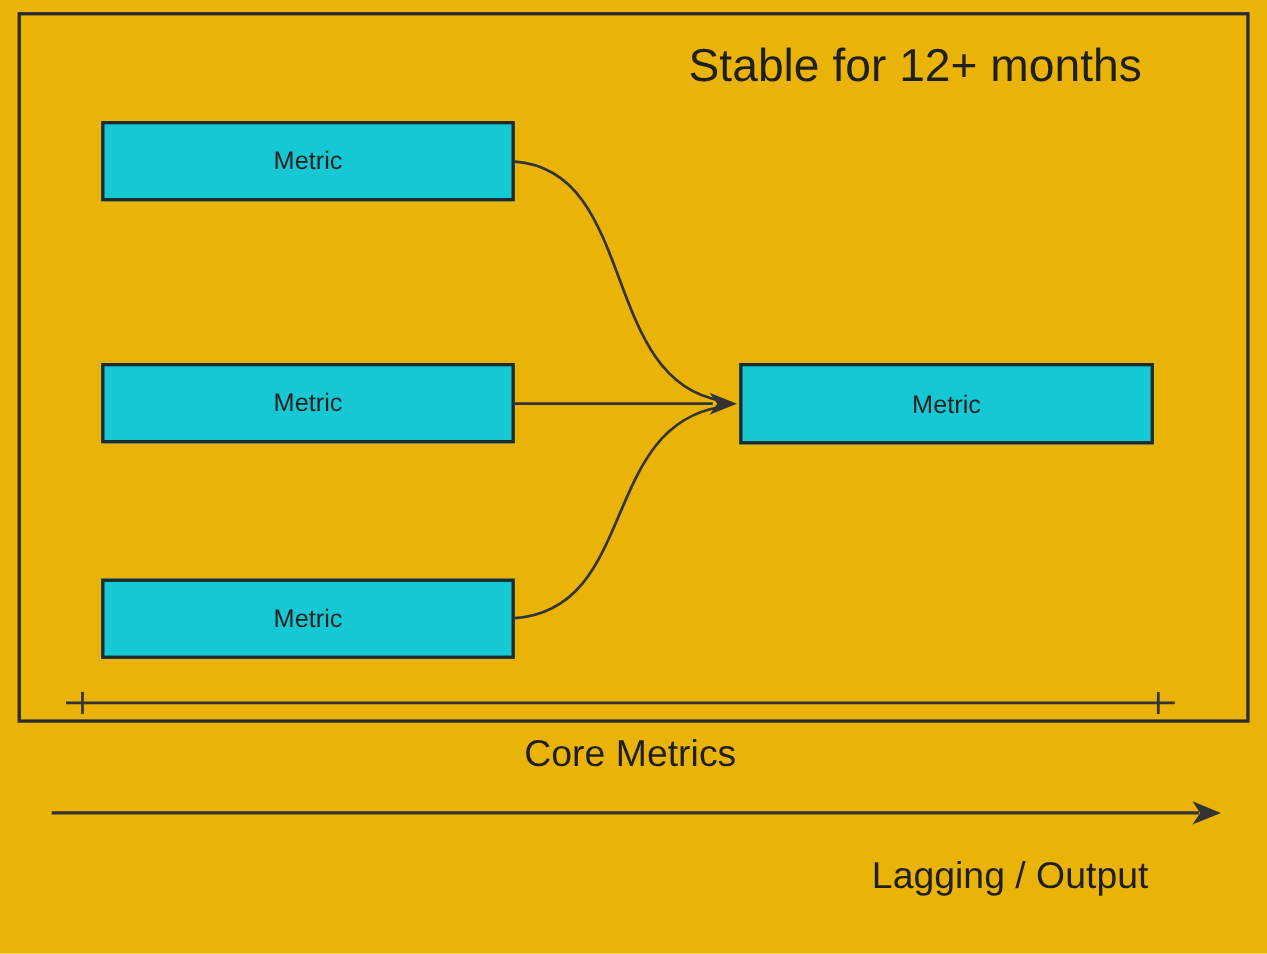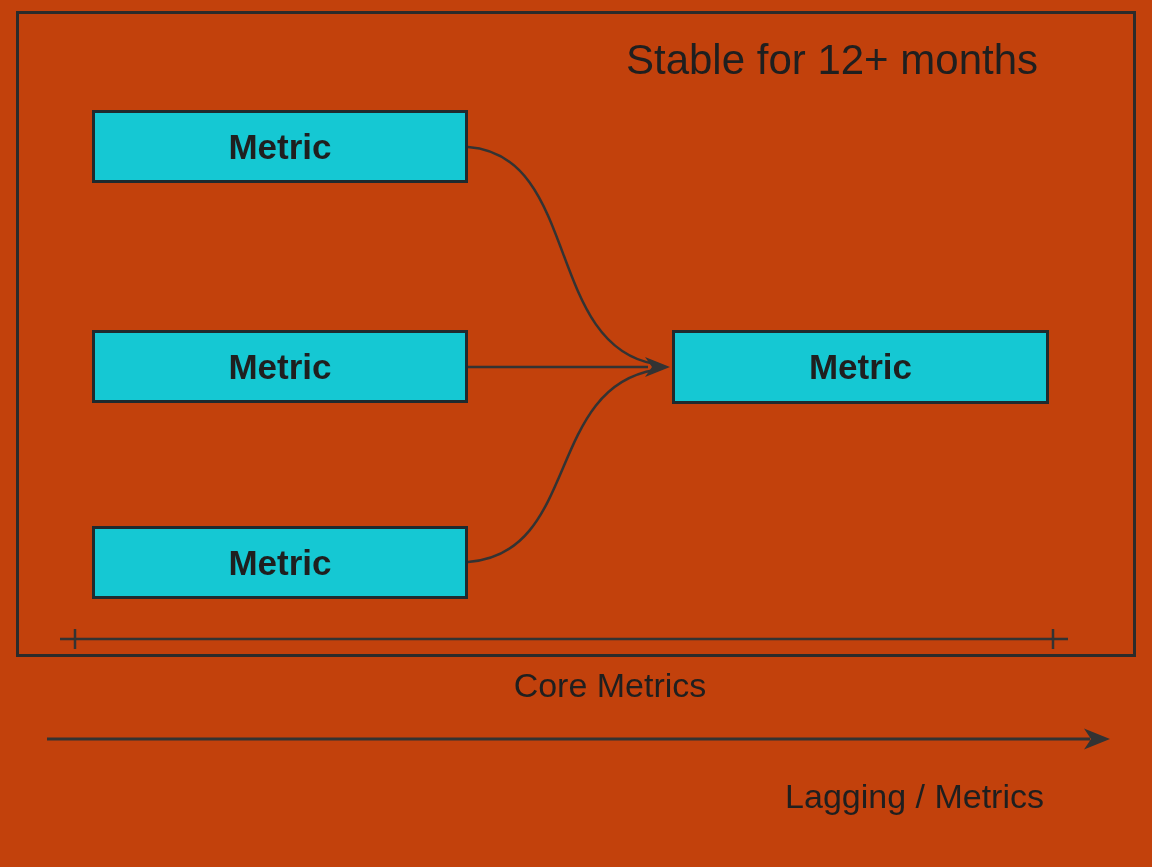--- a/index.html
+++ b/index.html
@@ -5,21 +5,21 @@
   html, body {
     margin: 0;
     padding: 0;
     background: #ffffff;
     font-family: "Liberation Sans", "DejaVu Sans", sans-serif;
   }
   .canvas {
     position: relative;
     width: 1152px;
     height: 867px;
-    background: #c2410c;
+    background: #eab308;
     overflow: hidden;
     color: var(--text-color, #1f1f1f);
   }
   .outer-frame {
     position: absolute;
     left: 16px;
     top: 11px;
     width: 1120px;
     height: 646px;
     border: 3px solid var(--frame-color, #2b2b2b);
@@ -27,40 +27,39 @@
     background: transparent;
   }
   .metric-box {
     position: absolute;
     box-sizing: border-box;
     background: var(--box-fill, #15c8d3);
     border: 3px solid var(--box-border, #1f2a2e);
     display: flex;
     align-items: center;
     justify-content: center;
-    font-size: 35px;
+    font-size: 23px;
     color: var(--text-color, #1f1f1f);
-    font-weight: bold;
   }
   .box-1 { left: 92px;  top: 110px; width: 376px; height: 73px; }
   .box-2 { left: 92px;  top: 330px; width: 376px; height: 73px; }
   .box-3 { left: 92px;  top: 526px; width: 376px; height: 73px; }
   .box-target { left: 672px; top: 330px; width: 377px; height: 74px; }
   .diagram-title {
     position: absolute;
     left: 832px;
     top: 36px;
     transform: translateX(-50%);
     font-size: 42px;
     white-space: nowrap;
     color: var(--text-color, #1f1f1f);
   }
   .span-caption {
     position: absolute;
-    left: 610px;
+    left: 573px;
     top: 666px;
     transform: translateX(-50%);
     font-size: 34px;
     white-space: nowrap;
   }
   .axis-label-left {
     position: absolute;
     left: 47px;
     top: 777px;
     font-size: 34px;
@@ -127,15 +126,15 @@
   </div>
   <div class="metric-box box-3">
     <span>Metric</span>
   </div>
 
   <div class="metric-box box-target">
     <span>Metric</span>
   </div>
 
   <div class="span-caption">Core Metrics</div>
-  <div class="axis-label-right">Lagging / Metrics</div>
+  <div class="axis-label-right">Lagging / Output</div>
 
 </div>
 
 </body></html>

